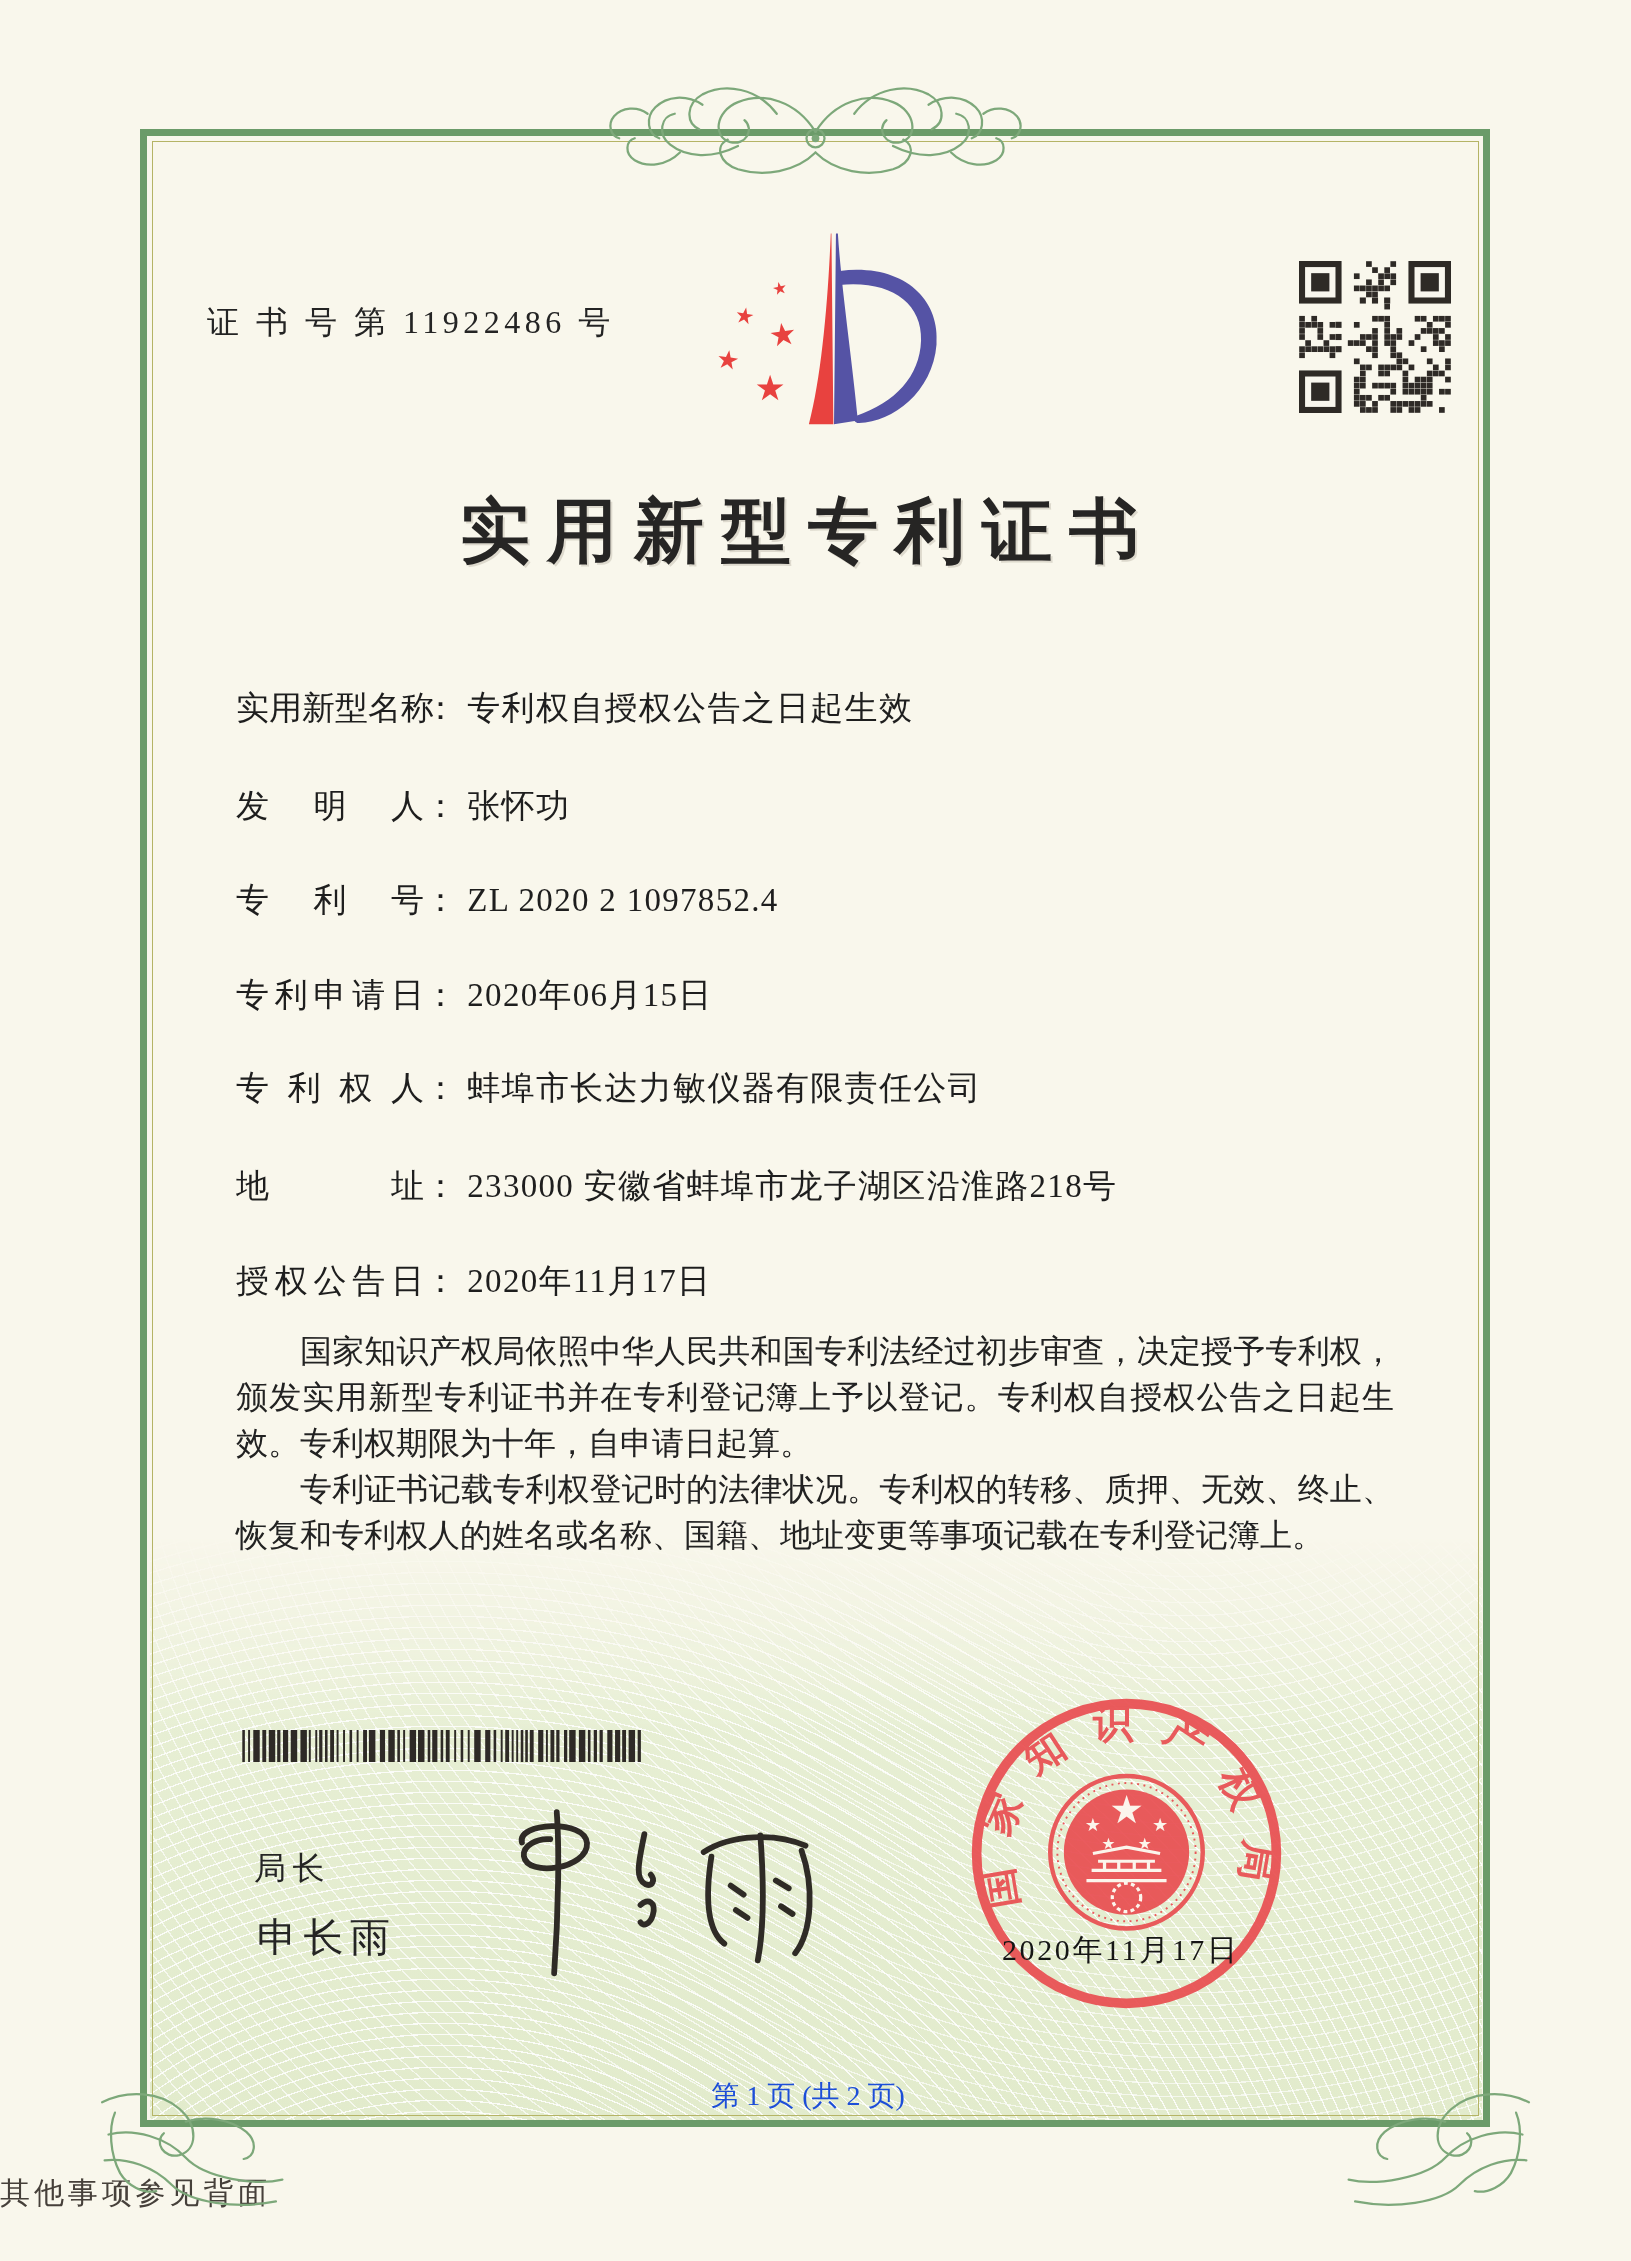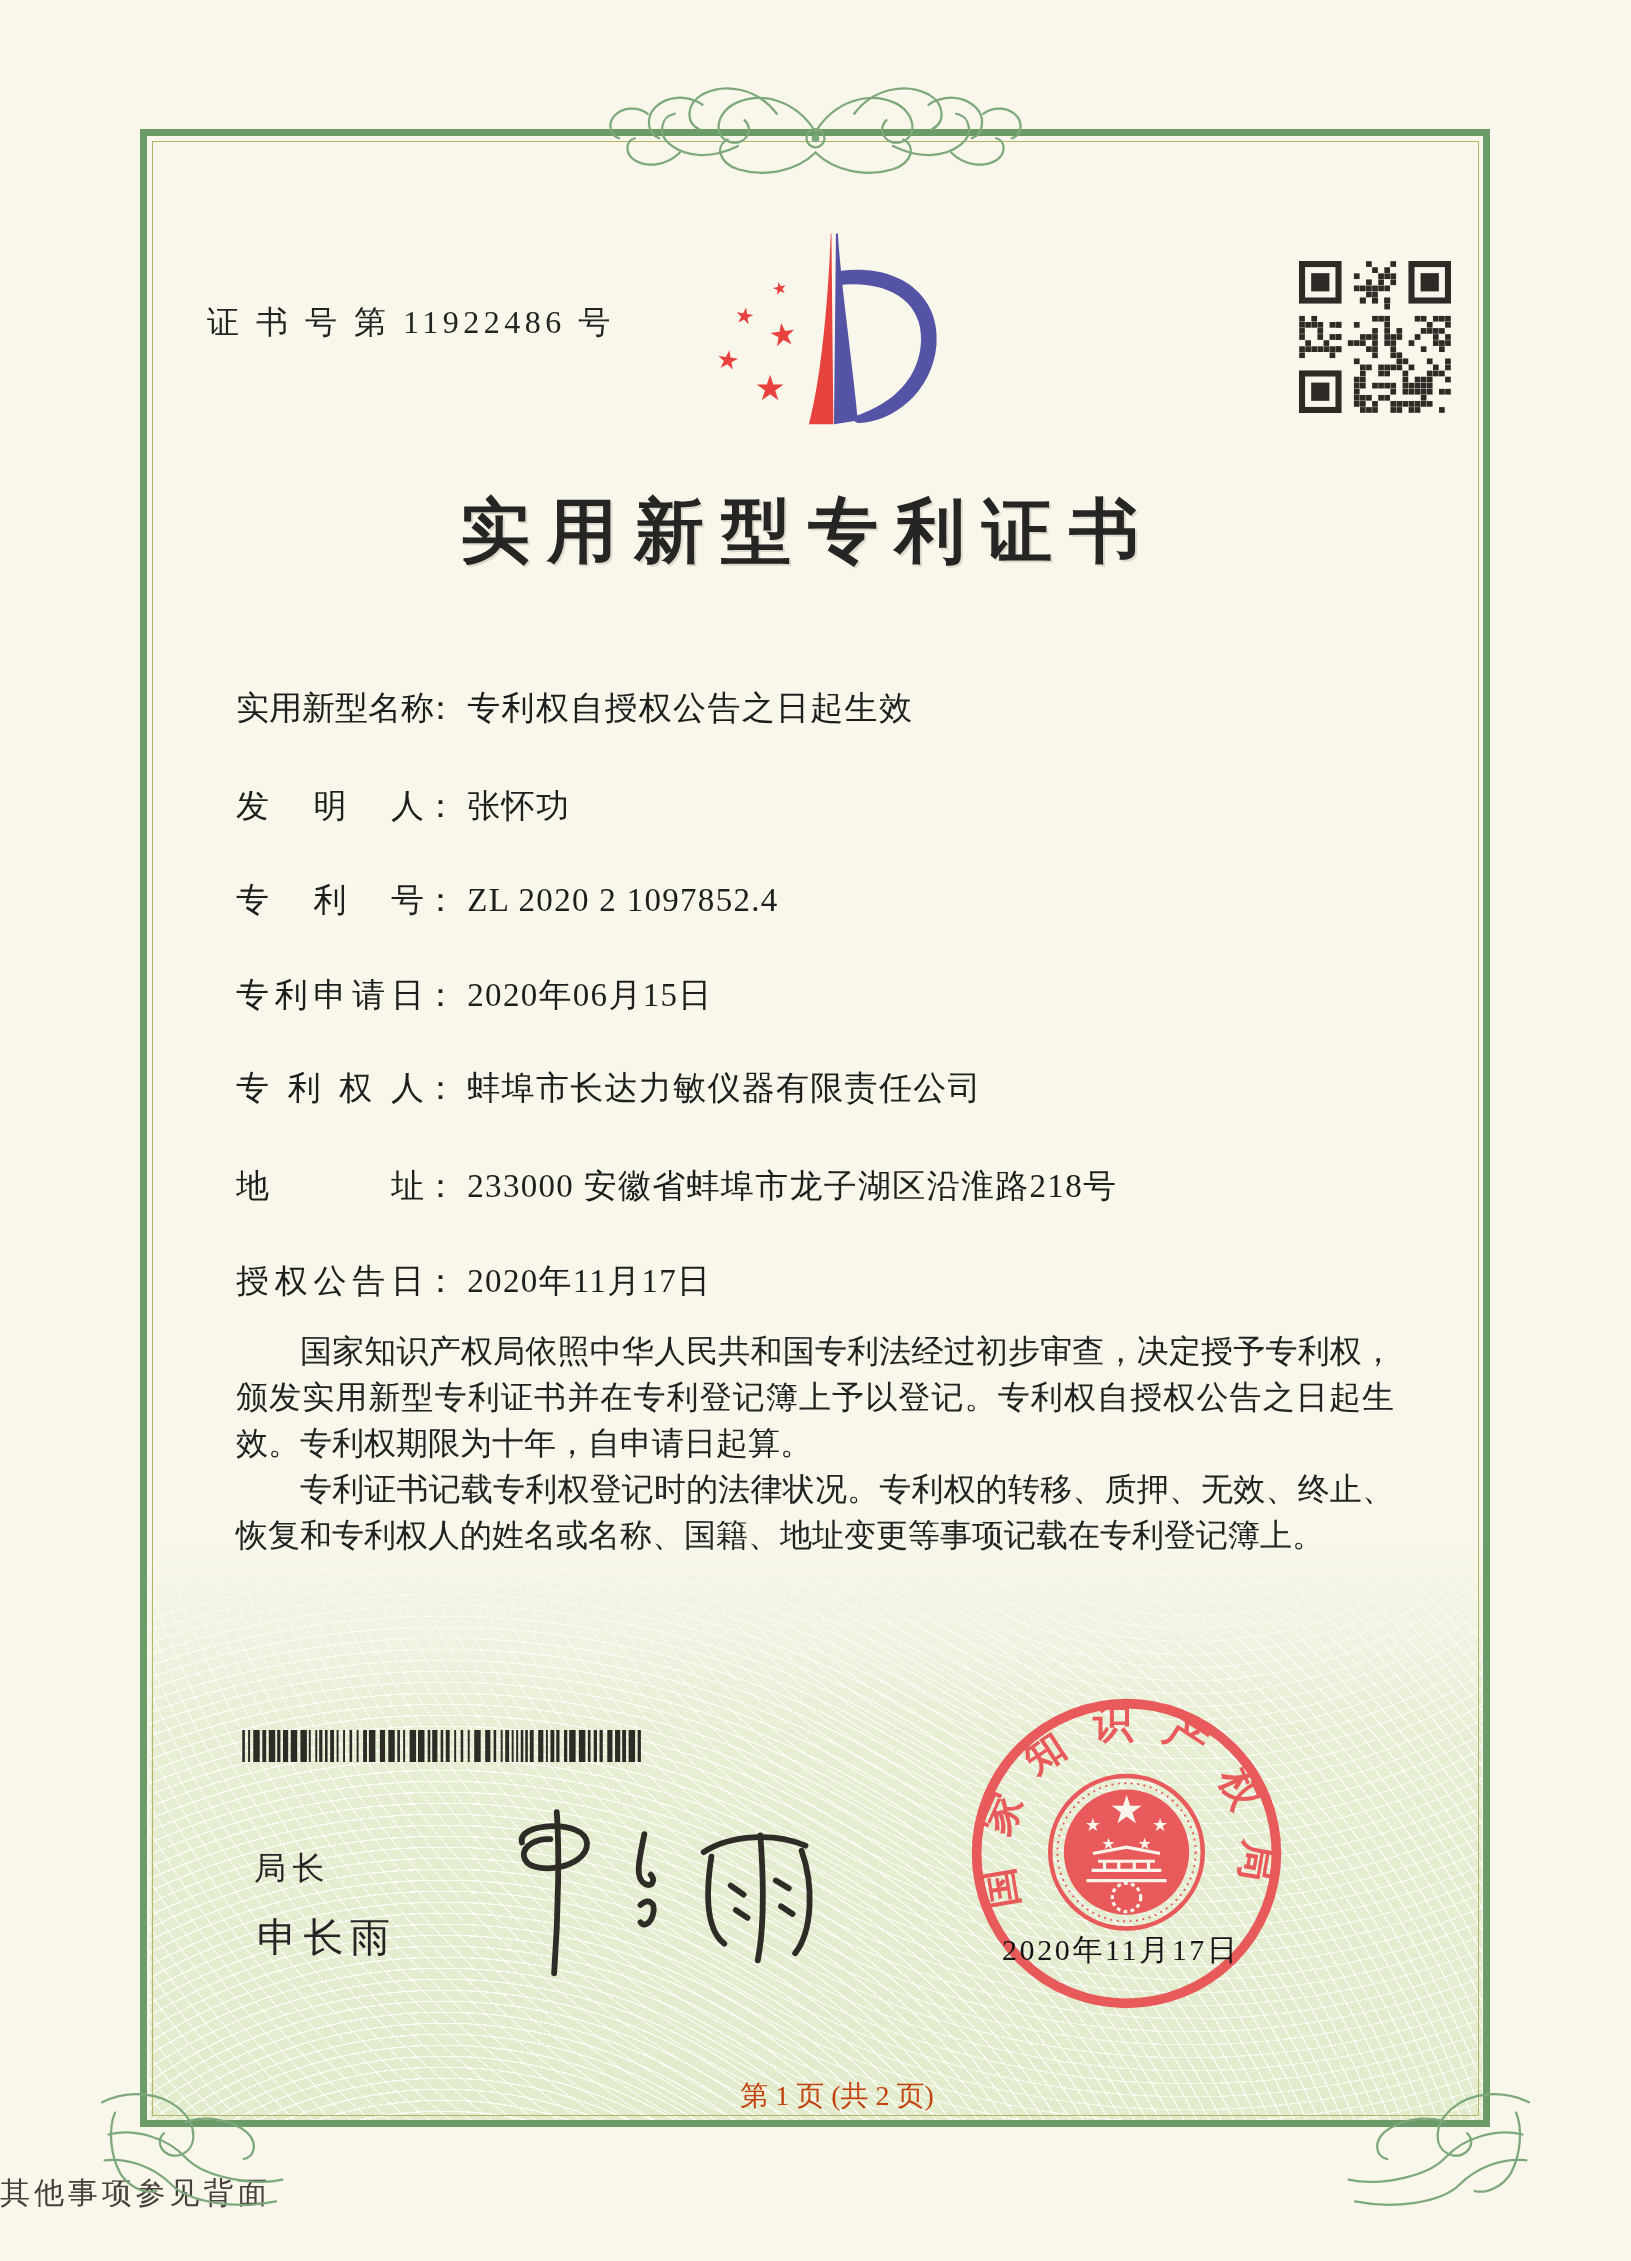--- a/index.html
+++ b/index.html
@@ -47,21 +47,21 @@
   
   .barcode{position:absolute; left:241px; top:1730px; width:407px; height:32px;}
   
   .dir-title{position:absolute; left:254px; top:1847px; font-size:32px; letter-spacing:6.5px; color:#242424;}
   .dir-name{position:absolute; left:244px; top:1910px; font-size:40px; letter-spacing:6.5px; color:#242424;margin-left:13px;}
   .sign{position:absolute; left:497px; top:1807px; width:336px; height:174px;}
   
   .seal{position:absolute; left:965px; top:1692px; width:323px; height:323px; opacity:.93;}
   .seal-date{position:absolute; left:1002px; top:1930px; font-size:30px; letter-spacing:2.6px; color:#151515;}
   
-  .page-ind{position:absolute; left:140px; top:2077px; width:1336px; text-align:center; font-size:28px; color:#c2410c;padding-left:29px;}
+  .page-ind{position:absolute; left:140px; top:2077px; width:1336px; text-align:center; font-size:28px; color:#1d4ed8;}
   .back-note{position:absolute; left:0; top:2173px; width:1631px; text-align:left; font-size:30px;
     letter-spacing:3.9px; color:#46403a;}
   
   .orn-top{position:absolute; left:583px; top:75px; width:465px; height:113px; z-index:4;}
   .orn-bl{position:absolute; left:89px; top:2083px; width:200px; height:132px; z-index:4;}
   .orn-br{position:absolute; left:1342px; top:2083px; width:200px; height:132px; z-index:4; transform:scaleX(-1);}
 </style>
 </head>
 <body>
 

